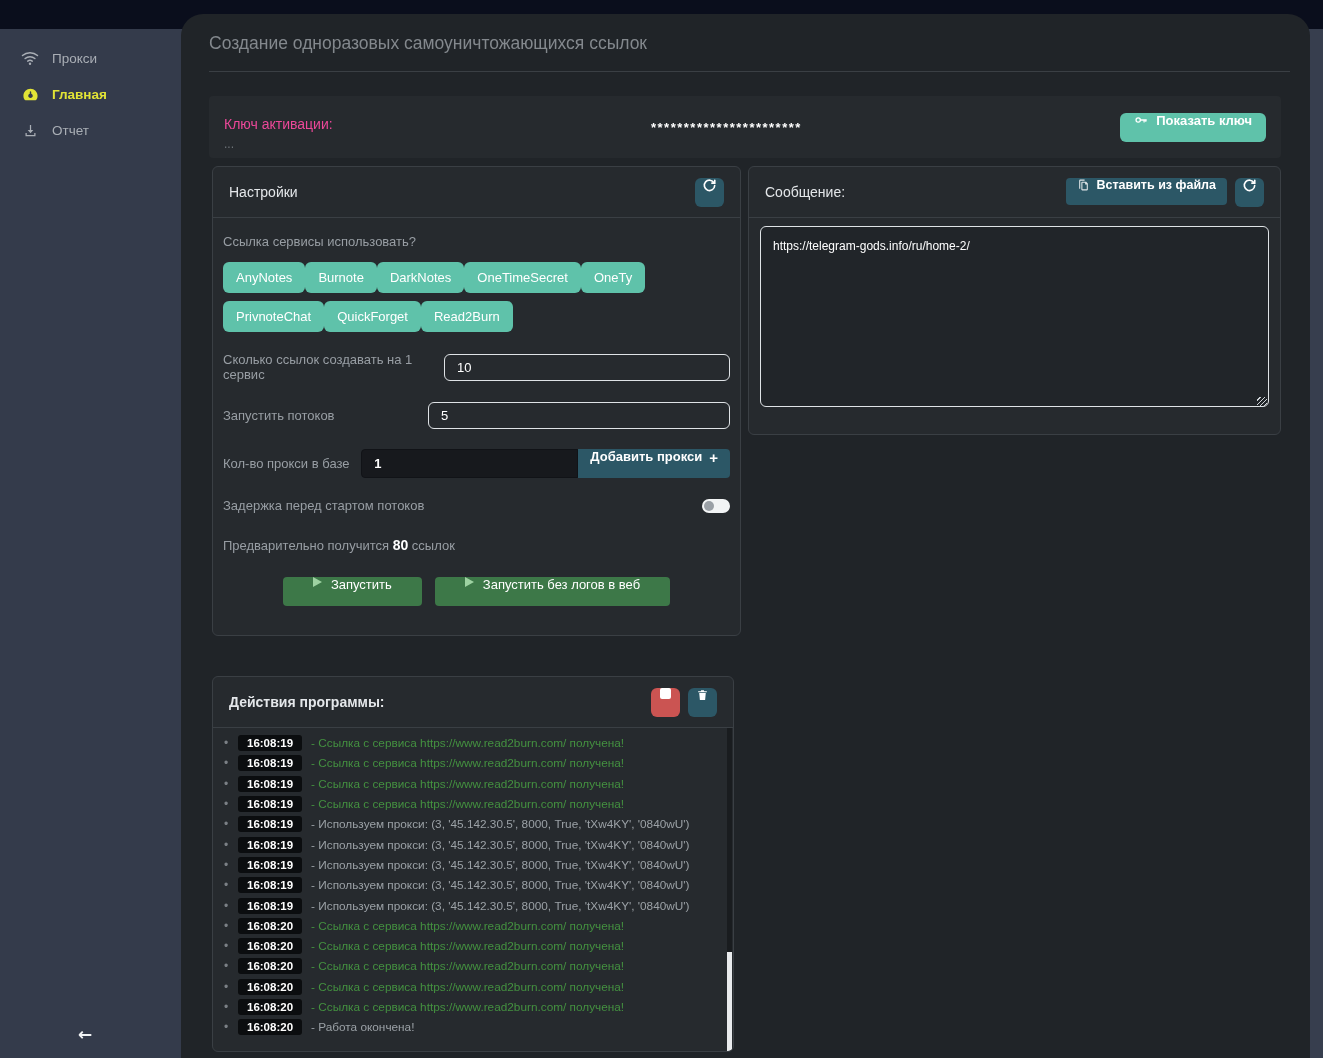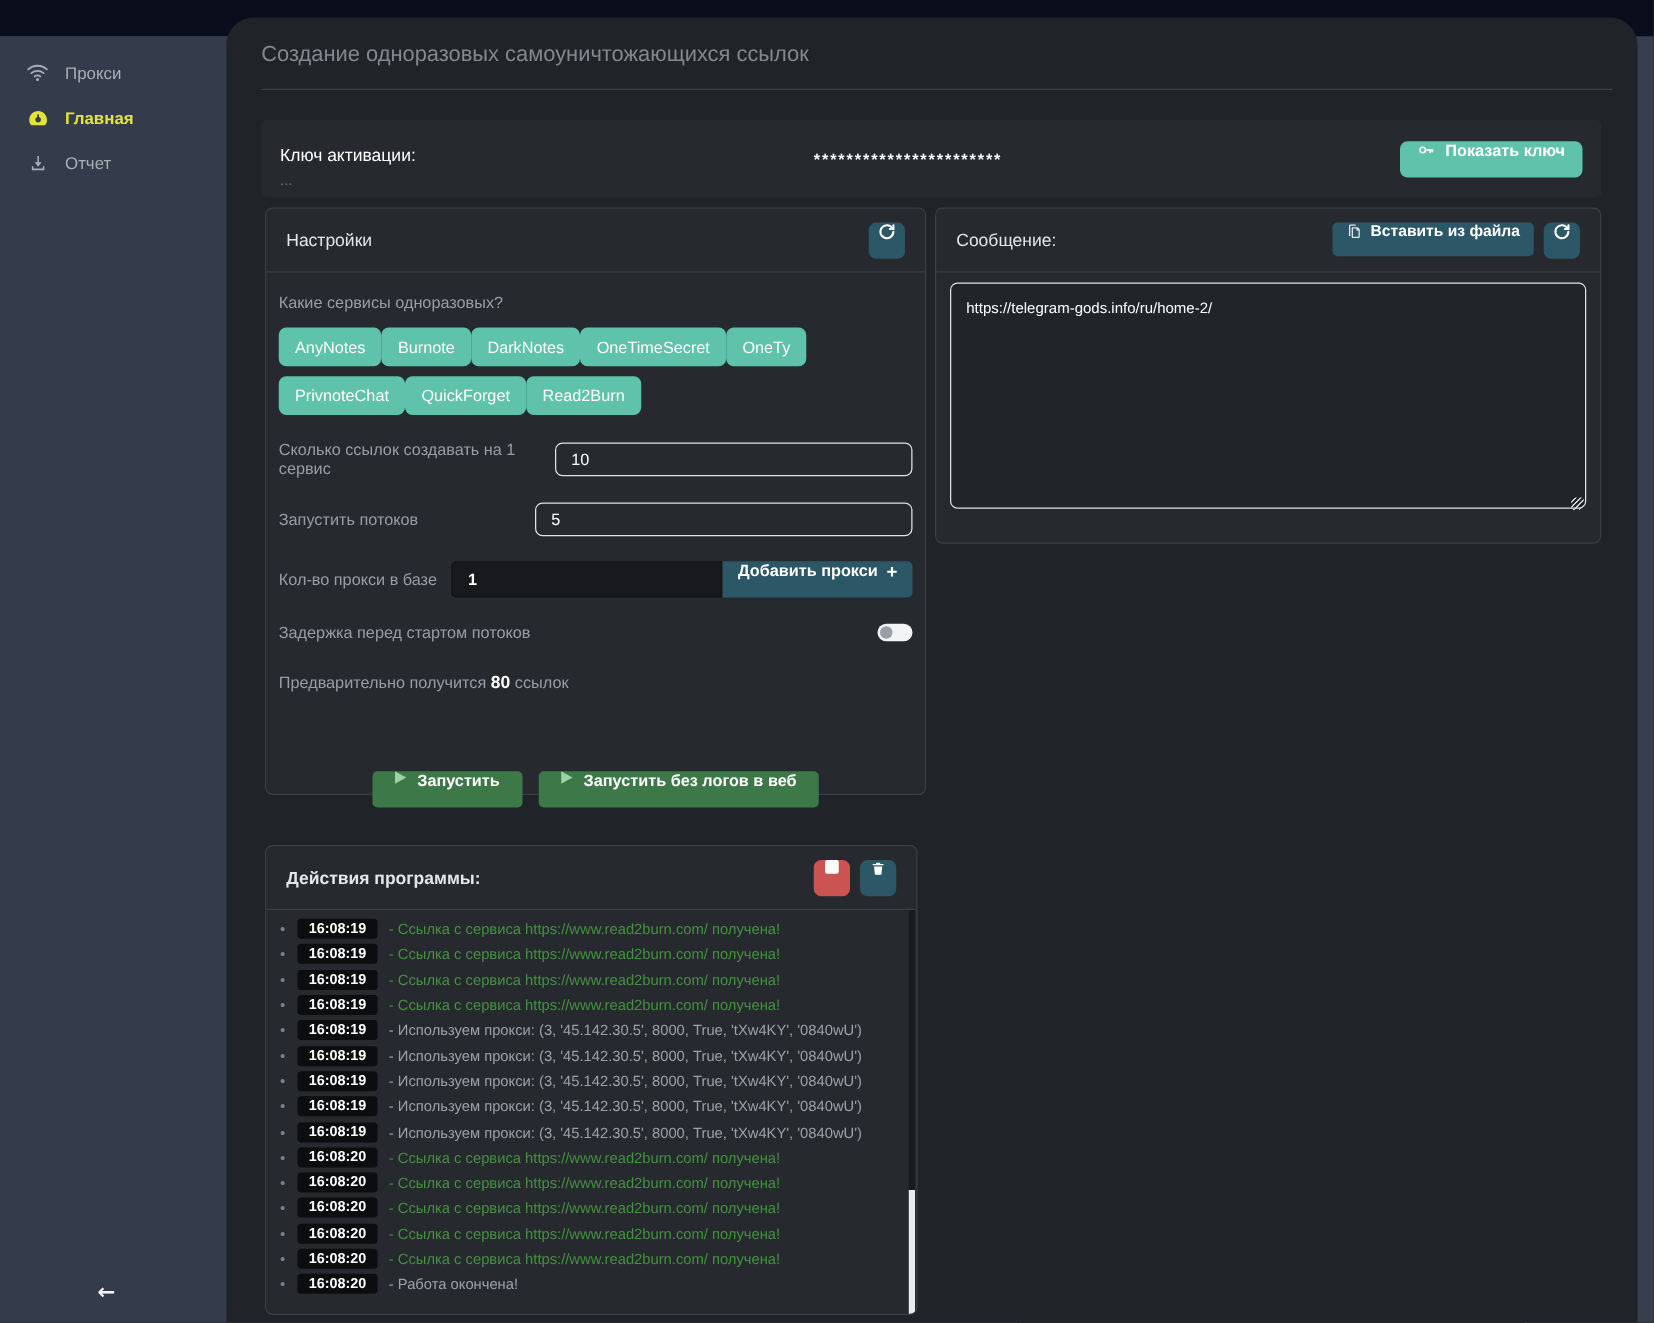--- a/index.html
+++ b/index.html
@@ -27,21 +27,21 @@
   
   .card { position:absolute; left:181px; top:14px; width:1129px; height:1044px;
           background:#202428; border-radius:22px 22px 0 0; z-index:1; }
 
   .page-title { position:absolute; left:28px; top:19px; font-size:17.5px; font-weight:400; color:#83888d; }
   .title-rule { position:absolute; left:28px; top:57px; width:1081px; border:none; border-top:1px solid #3a3f44; }
 
   
   .keypanel { position:absolute; left:28px; top:82px; width:1072px; height:62px;
               background:#262a2e; border-radius:4px; display:flex; align-items:center; padding:0 15px; }
-  .kp-label { font-size:14px; color:#ffffff;margin-top:12px; }
+  .kp-label { font-size:14px; color:#ec4899;margin-top:12px; }
   .kp-sub { font-size:12px; color:#6f757a; margin-top:5px; }
   .kp-masked { flex:1; text-align:center; color:#ffffff; font-weight:bold; font-size:13px; letter-spacing:1.5px; }
   .btn { border:none; cursor:pointer; color:#fff; display:inline-flex; align-items:flex-start; justify-content:center; }
   .show-key { height:29px; padding:0 14px; gap:8px; background:var(--accent-teal,#5fc2aa);
               border-radius:6px; font-size:13px; font-weight:600; font-family:inherit; }
 
   
   .panel { position:absolute; background:#262a2e; border:1px solid #3a3f44; border-radius:6px; }
   .panel-header { display:flex; align-items:center; justify-content:space-between;
                   height:51px; padding:0 16px; border-bottom:1px solid #3a3f44; }
@@ -66,22 +66,22 @@
                  border-radius:4px 0 0 4px; color:#fff; font-size:13px; font-weight:bold;
                  font-family:inherit; padding:0 12px; }
   .add-proxy { height:29px; padding:0 12px; gap:7px; background:var(--accent-teal-dark,#2c5766);
                border-radius:0 4px 4px 0; font-size:13px; font-weight:bold; font-family:inherit; }
   .plus { font-size:15px; font-weight:bold; }
   .toggle { width:28px; height:14px; background:#f2f4f5; border-radius:8px; position:relative; cursor:pointer; }
   .toggle .knob { position:absolute; left:2px; top:2px; width:10px; height:10px; border-radius:50%; background:#9aa0a6; }
   .preview-line { margin-top:24px; font-size:13px; color:#989ea4; }
   .preview-line b { color:#fff; font-size:14px; }
   .run-row { display:flex; justify-content:center; gap:13px; margin-top:24px; }
-  .run-btn { height:29px; padding:0 18px; gap:9px; background:var(--accent-green,#3d7848);
-             border-radius:4px; font-size:13px; font-weight:bold; font-family:inherit;margin-top:40px; }
+  .run-btn { height:29px; padding:0 30px; gap:9px; background:var(--accent-green,#3d7848);
+             border-radius:4px; font-size:13px; font-weight:normal; font-family:inherit; }
   .play-tri { width:0; height:0; border-left:9px solid #9ed2a2; border-top:5.5px solid transparent;
               border-bottom:5.5px solid transparent; }
 
   
   .message { left:567px; top:152px; width:533px; height:269px; }
   .msg-actions { display:flex; gap:8px; }
   .insert-file { height:27px; padding:0 11px; gap:6px; background:var(--accent-teal-dark,#2c5766);
                  border-radius:4px; font-size:12.5px; font-weight:bold; font-family:inherit; }
   .msg-body { padding:8px 11px 0 11px; position:relative; }
   .msg-textarea { width:100%; height:181px; background:#212529; border:1px solid #dfe3e6;
@@ -174,21 +174,21 @@
       <button class="btn sq-btn">
         <span>
           <svg width="15" height="15" viewBox="0 0 24 24" fill="none" stroke="#fff" stroke-width="2.6" stroke-linecap="round">
               <path d="M19.3 7.8A8.3 8.3 0 1 0 20.3 12"></path>
               <path d="M20.4 3.6v4.6h-4.6"></path>
             </svg>
         </span>
       </button>
     </div>
     <div class="settings-body">
-      <div class="svc-question">Какие сервисы одноразовых?</div>
+      <div class="svc-question">Ссылка сервисы использовать?</div>
 
       <div class="svc-row">
 
           <button class="svc">AnyNotes</button>
 
           <button class="svc">Burnote</button>
 
           <button class="svc">DarkNotes</button>
 
           <button class="svc">OneTimeSecret</button>

